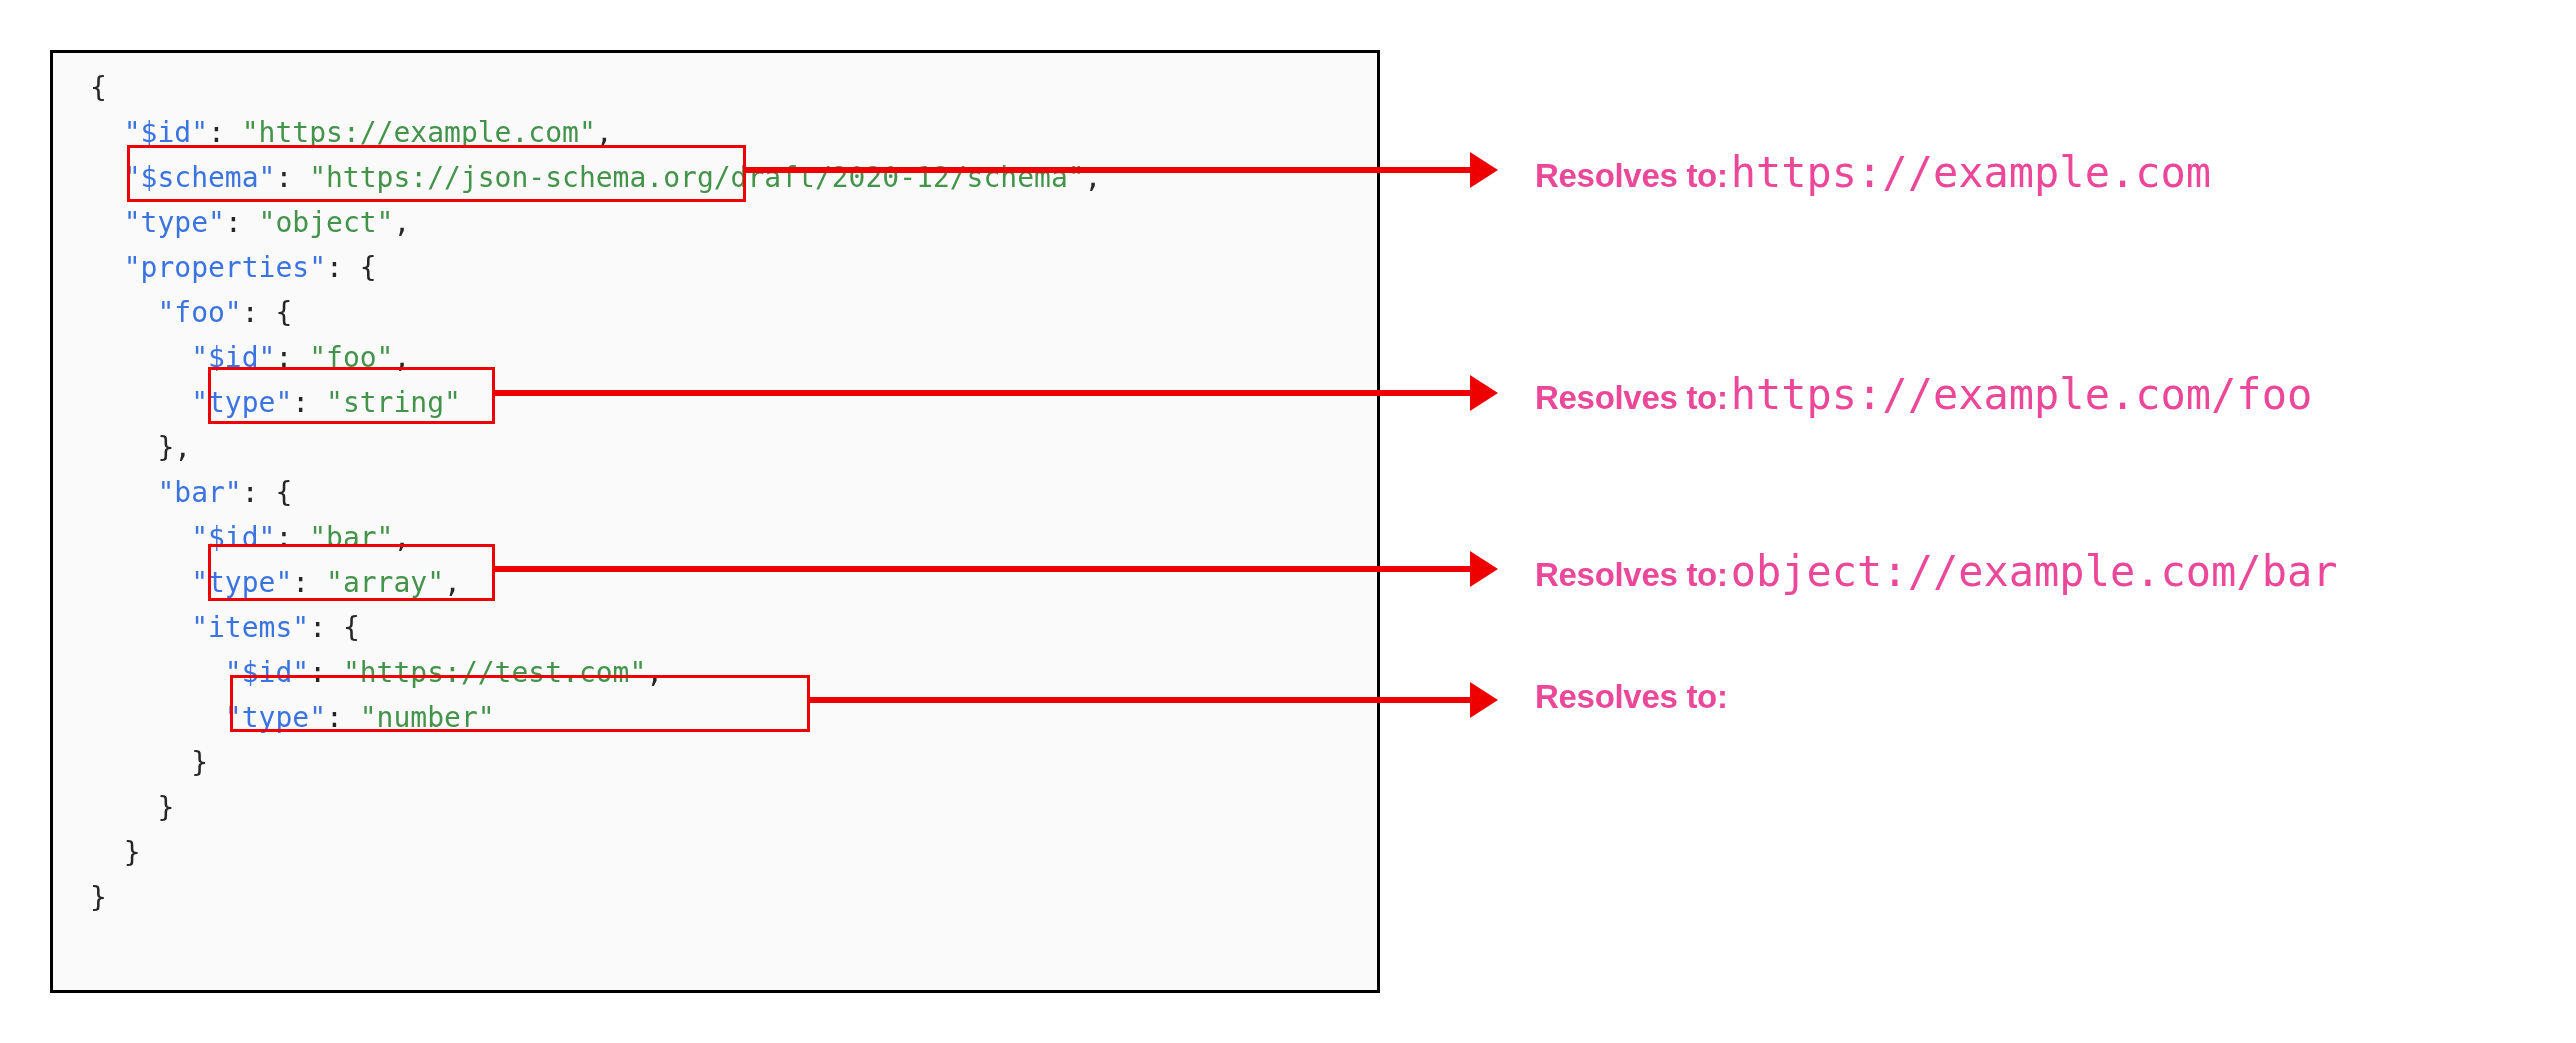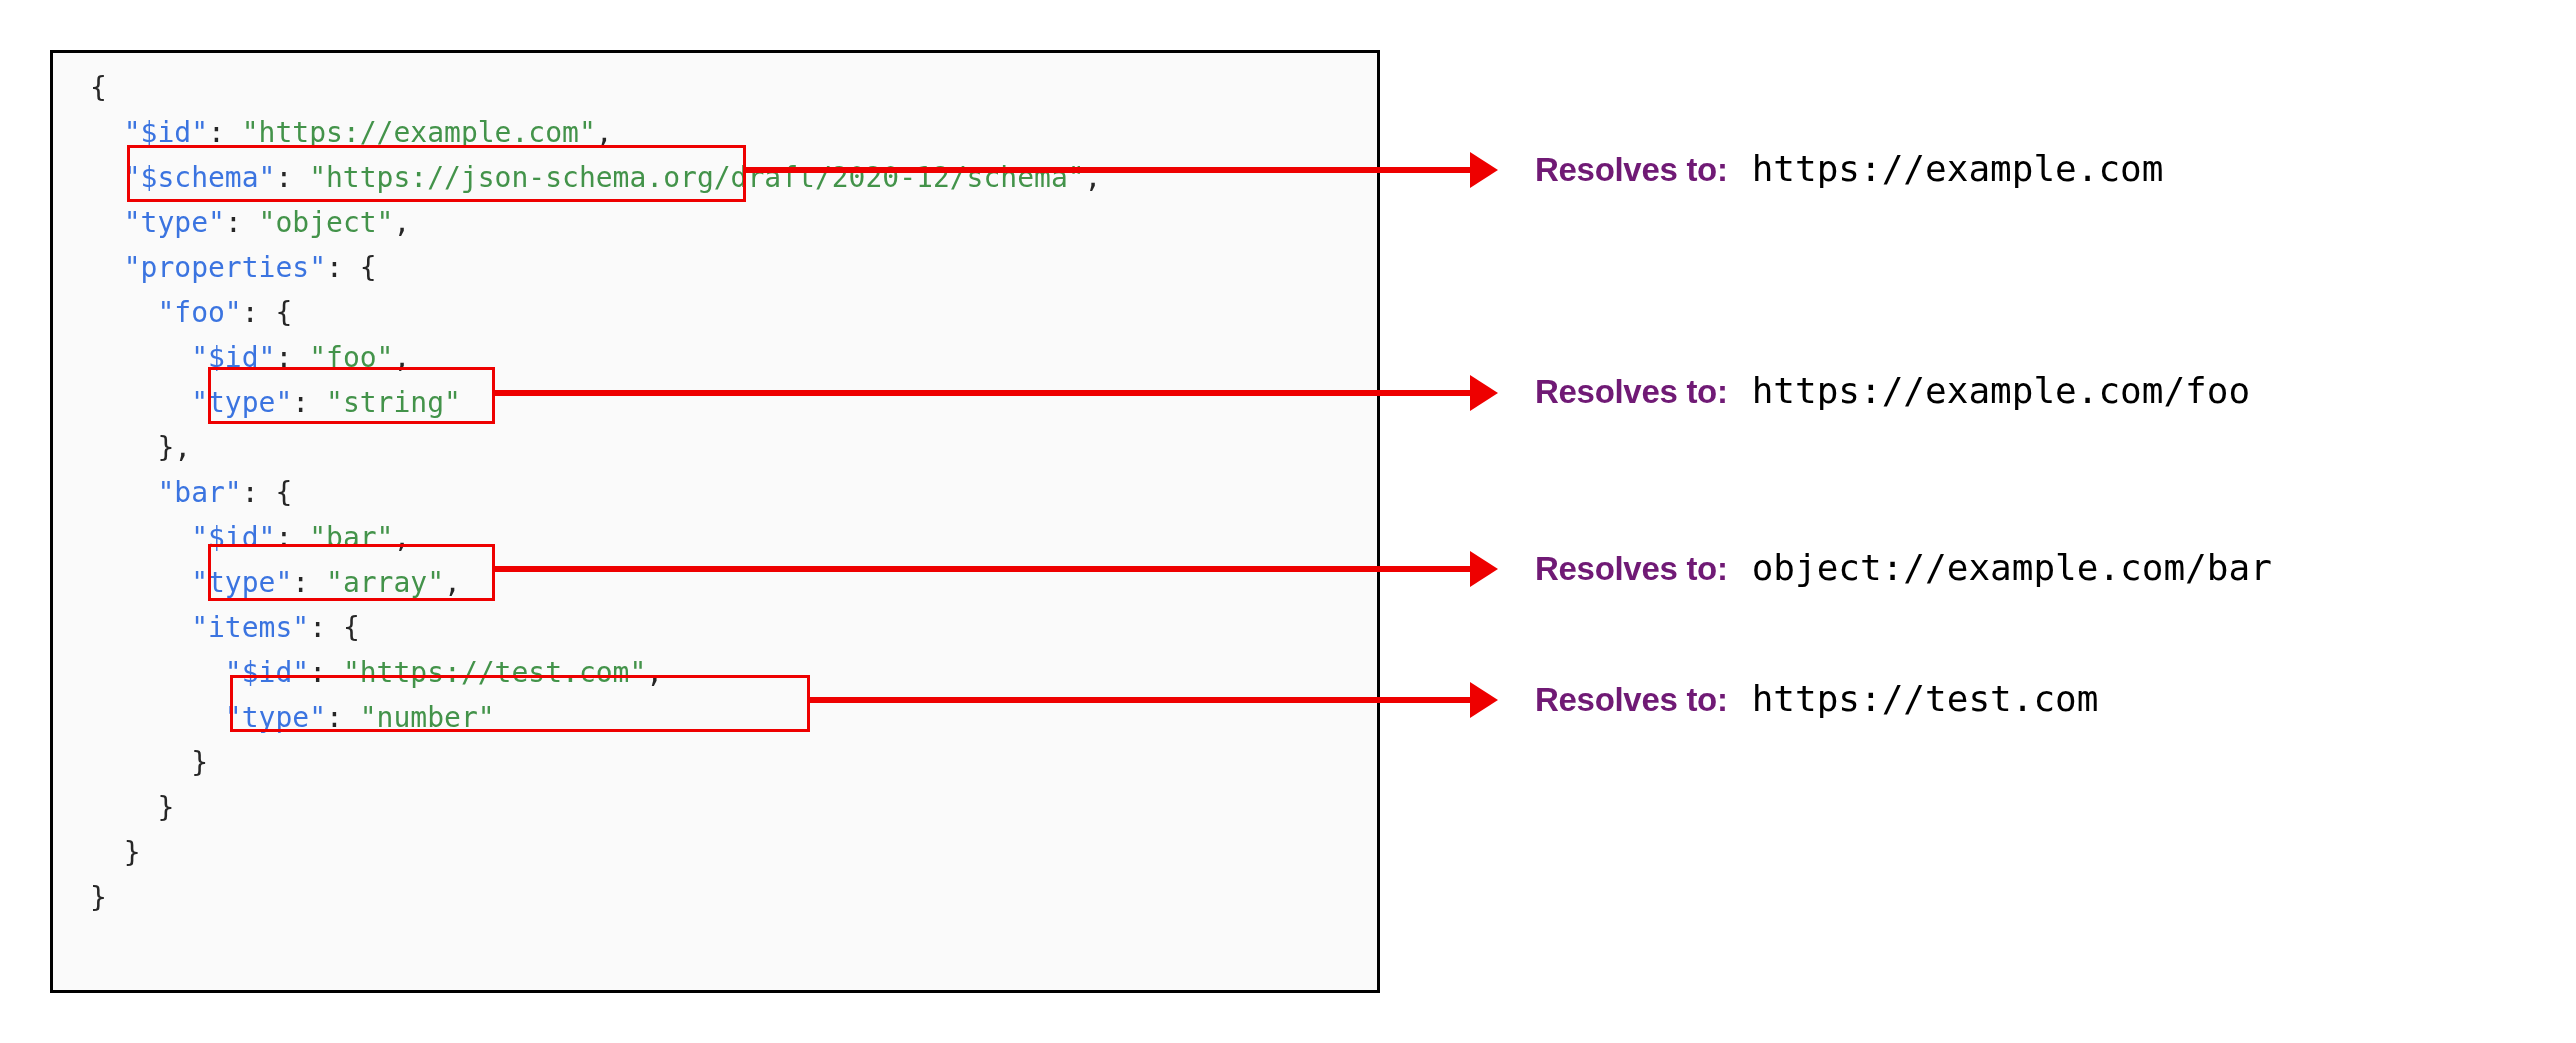--- a/index.html
+++ b/index.html
@@ -74,28 +74,28 @@
     position: absolute;
     left: 1535px;
     white-space: nowrap;
     display: flex;
     align-items: baseline;
   }
   .resolve-label {
     font-family: "Liberation Sans", sans-serif;
     font-weight: bold;
     font-size: 33px;
-    color: #701a75;
+    color: #ec4899;
     letter-spacing: -0.3px;
   }
   .resolve-url {
     font-family: "DejaVu Sans Mono", "Liberation Mono", monospace;
-    font-size: 36px;
-    color: #000000;
-    margin-left: 24px;
+    font-size: 42px;
+    color: #ec4899;
+    margin-left: 3px;
   }
 </style>
 </head>
 <body>
 
 <div id="code-block">
   <div id="code-lines"><div class="ln"><span class="p">{</span></div><div class="ln"><span class="p">  </span><span class="k">"$id"</span><span class="p">: </span><span class="s">"https://example.com"</span><span class="p">,</span></div><div class="ln"><span class="p">  </span><span class="k">"$schema"</span><span class="p">: </span><span class="s">"https://json-schema.org/draft/2020-12/schema"</span><span class="p">,</span></div><div class="ln"><span class="p">  </span><span class="k">"type"</span><span class="p">: </span><span class="s">"object"</span><span class="p">,</span></div><div class="ln"><span class="p">  </span><span class="k">"properties"</span><span class="p">: </span><span class="p">{</span></div><div class="ln"><span class="p">    </span><span class="k">"foo"</span><span class="p">: </span><span class="p">{</span></div><div class="ln"><span class="p">      </span><span class="k">"$id"</span><span class="p">: </span><span class="s">"foo"</span><span class="p">,</span></div><div class="ln"><span class="p">      </span><span class="k">"type"</span><span class="p">: </span><span class="s">"string"</span></div><div class="ln"><span class="p">    },</span></div><div class="ln"><span class="p">    </span><span class="k">"bar"</span><span class="p">: </span><span class="p">{</span></div><div class="ln"><span class="p">      </span><span class="k">"$id"</span><span class="p">: </span><span class="s">"bar"</span><span class="p">,</span></div><div class="ln"><span class="p">      </span><span class="k">"type"</span><span class="p">: </span><span class="s">"array"</span><span class="p">,</span></div><div class="ln"><span class="p">      </span><span class="k">"items"</span><span class="p">: </span><span class="p">{</span></div><div class="ln"><span class="p">        </span><span class="k">"$id"</span><span class="p">: </span><span class="s">"https://test.com"</span><span class="p">,</span></div><div class="ln"><span class="p">        </span><span class="k">"type"</span><span class="p">: </span><span class="s">"number"</span></div><div class="ln"><span class="p">      }</span></div><div class="ln"><span class="p">    }</span></div><div class="ln"><span class="p">  }</span></div><div class="ln"><span class="p">}</span></div></div>
 
   <div id="highlight-layer">
       <div class="hl-box" style="left: 74px; top: 92px; width: 619px; height: 57px; border-color: rgb(238, 0, 0);"></div>
@@ -121,16 +121,15 @@
     <div class="arrow" style="left: 492px; top: 566px; width: 979px;"></div>
     <div class="arrow-head" style="left: 1470px; top: 551px;"></div>
     <div class="resolve-row" style="top: 547px;">
       <span class="resolve-label">Resolves to:</span>
       <span class="resolve-url">object://example.com/bar</span>
     </div>
     <div class="arrow" style="left: 807px; top: 697px; width: 664px;"></div>
     <div class="arrow-head" style="left: 1470px; top: 682px;"></div>
     <div class="resolve-row" style="top: 678px;">
       <span class="resolve-label">Resolves to:</span>
-      <span class="resolve-url">https://test.com</span>
     </div>
   </div>
 
 
 </body></html>

